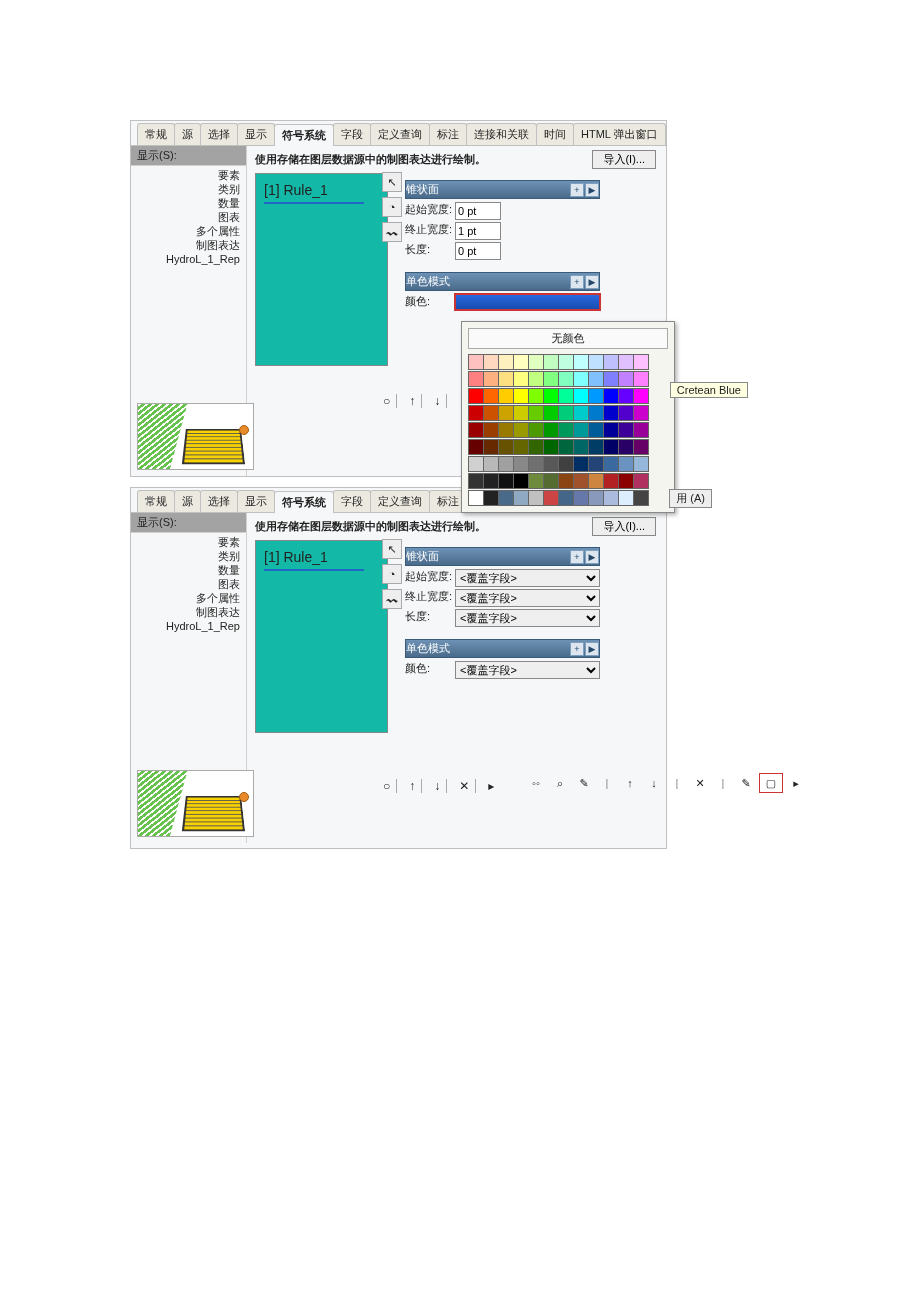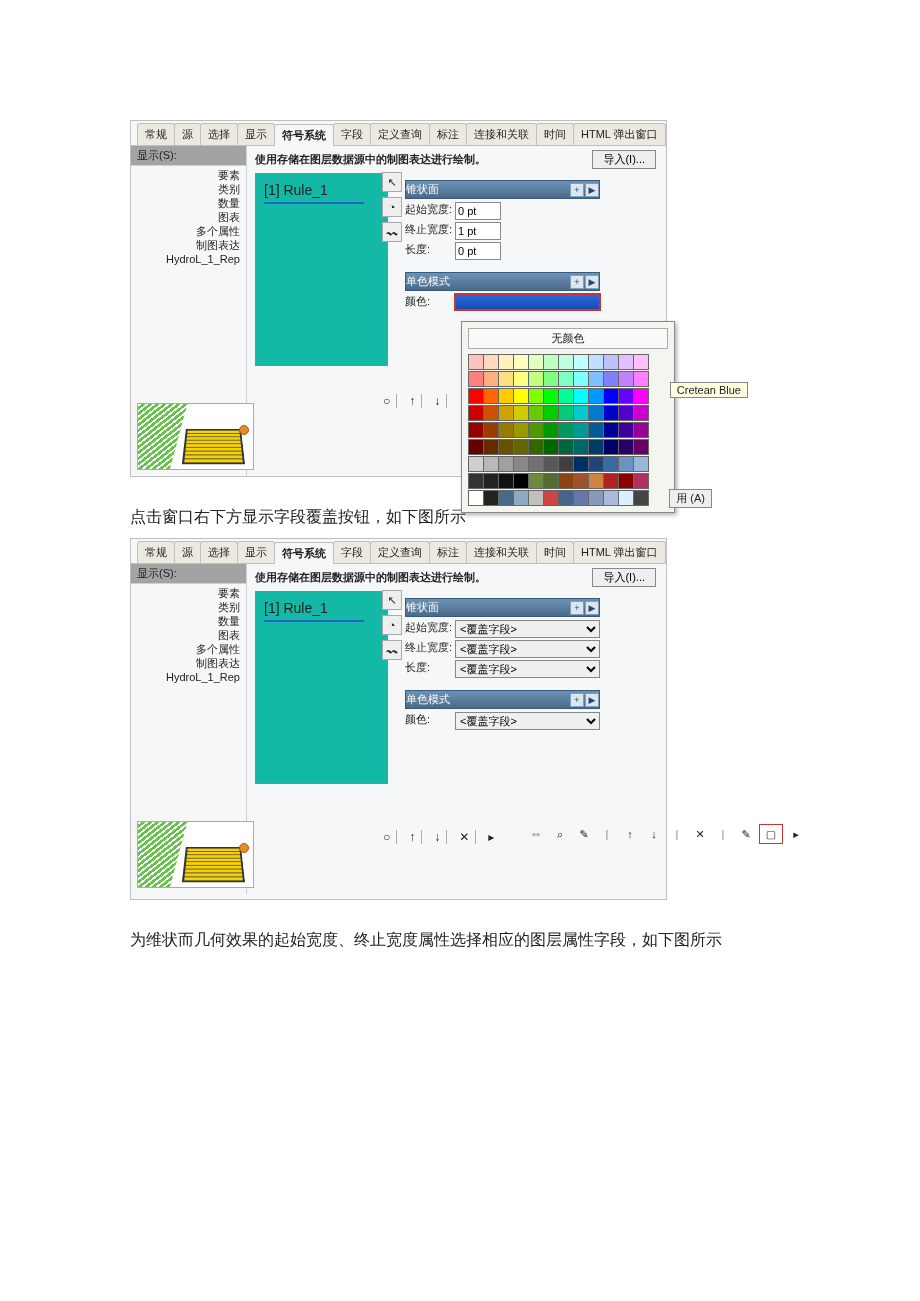--- a/index.html
+++ b/index.html
@@ -500,21 +500,20 @@
           <div style="background: rgb(136, 153, 187);"></div>
           <div style="background: rgb(170, 187, 221);"></div>
           <div style="background: rgb(221, 238, 255);"></div>
           <div style="background: rgb(68, 68, 68);"></div>
         </div>
     <div class="color-tooltip">Cretean Blue</div>
     <div class="popup-footer-btn">用 (A)</div>
   </div>
 </div>
 
-<div class="caption">点击窗口右下方显示字段覆盖按钮，如下图所示</div>
 
 <div class="dialog" style="min-height:360px;">
   <div class="tabs">
     <div class="tab">常规</div>
     <div class="tab">源</div>
     <div class="tab">选择</div>
     <div class="tab">显示</div>
     <div class="tab active">符号系统</div>
     <div class="tab">字段</div>
     <div class="tab">定义查询</div>
@@ -598,15 +597,14 @@
         <span class="tbtn">✕</span>
         <span class="sep">|</span>
         <span class="tbtn">✎</span>
         <span class="tbtn boxed">▢</span>
         <span class="tbtn">▸</span>
       </div>
     </div>
   </div>
 </div>
 
-<div class="caption">为维状而几何效果的起始宽度、终止宽度属性选择相应的图层属性字段，如下图所示</div>
 
 </div>
 
 </body></html>

